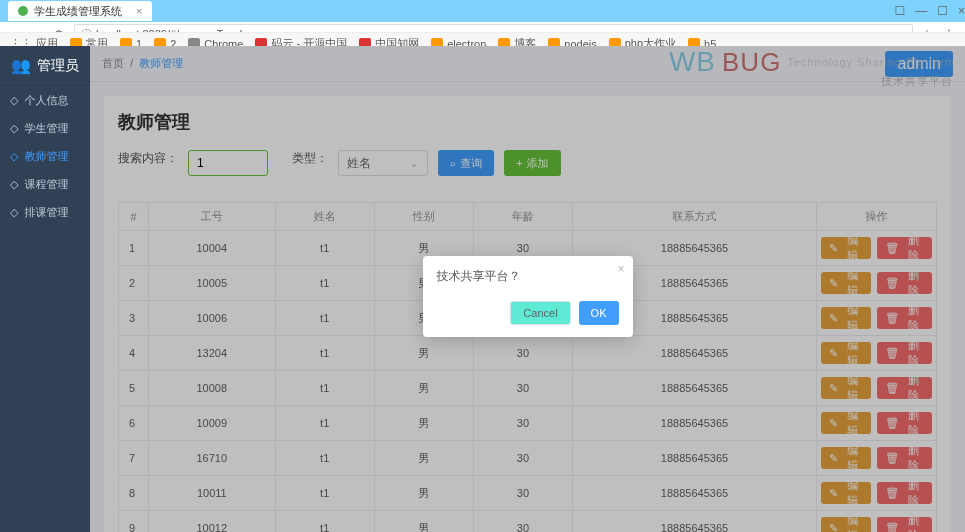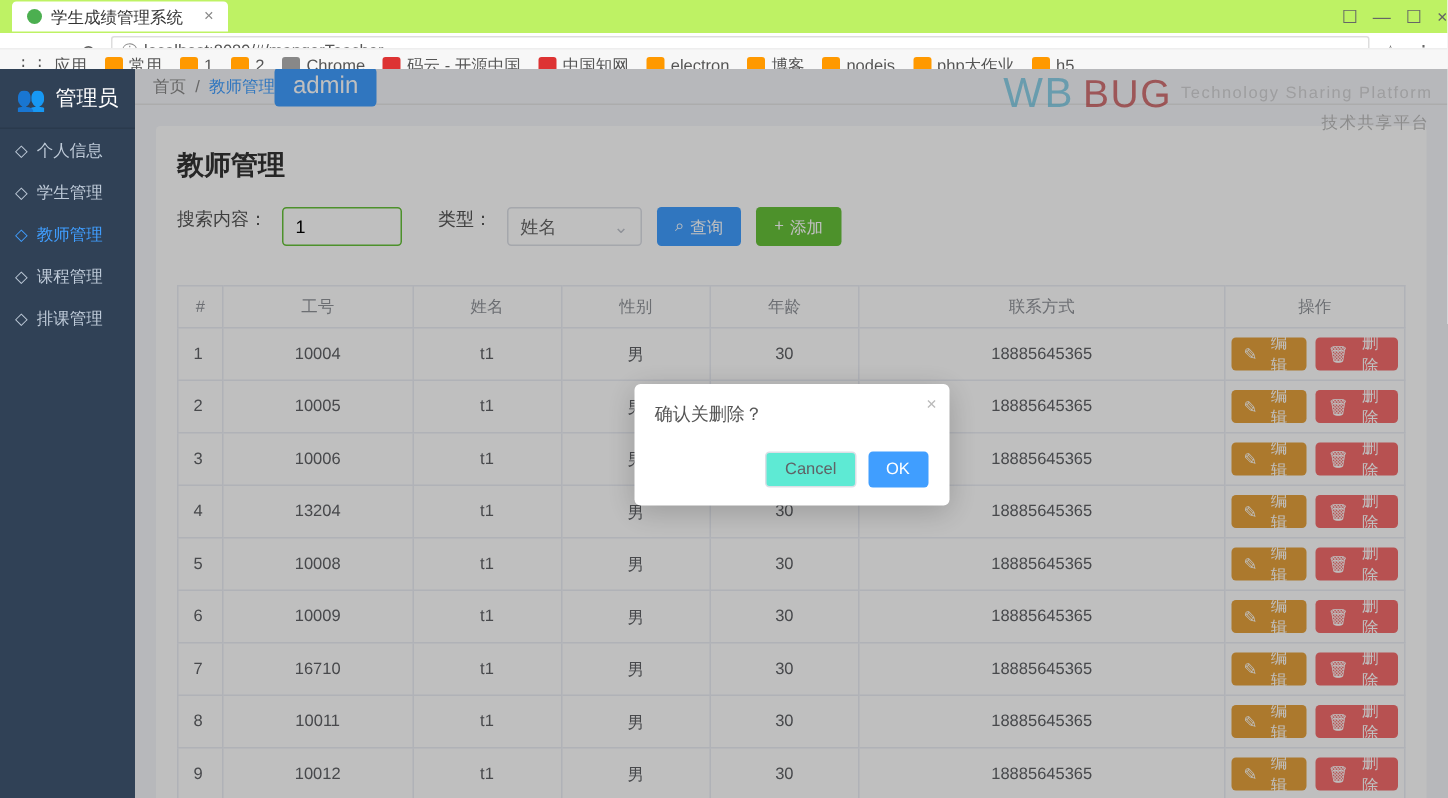--- a/index.html
+++ b/index.html
@@ -1,18 +1,18 @@
 <!DOCTYPE html>
 <html><head>
 <meta charset="utf-8">
 <style>
 *{box-sizing:border-box;margin:0;padding:0}
 body{font-family:"Microsoft YaHei",Arial,sans-serif;font-size:12px;color:#333;background:#f0f0f0;width:965px;height:532px;overflow:hidden;position:relative}
 .chrome-top{background:#fff;height:46px;border-bottom:1px solid #ddd}
-.tab-bar{height:22px;background:#bef264;display:flex;align-items:center;padding-left:8px}
+.tab-bar{height:22px;background:#7dd3fc;display:flex;align-items:center;padding-left:8px}
 .tab{background:#fff;height:20px;display:flex;align-items:center;padding:0 10px;border-radius:3px 3px 0 0;font-size:11px;gap:6px}
 .tab .fav{width:10px;height:10px;background:#4caf50;border-radius:50%}
 .tab .x{color:#888;margin-left:8px;cursor:pointer}
 .addr-bar{height:24px;display:flex;align-items:center;padding:0 8px;gap:6px}
 .nav-btn{width:16px;height:16px;color:#666;cursor:pointer;display:flex;align-items:center;justify-content:center;font-size:13px}
 .url-box{flex:1;height:20px;border:1px solid #ddd;border-radius:2px;padding:0 6px;display:flex;align-items:center;font-size:11px;color:#555}
 .url-box .lock{margin-right:4px;color:#888}
 .win-ctrl{display:flex;gap:10px;color:#666;font-size:12px;margin-left:8px}
 .win-ctrl span{cursor:pointer}
 .bookmarks{height:22px;background:#f7f7f7;border-top:1px solid #eee;display:flex;align-items:center;padding:0 10px;gap:12px;font-size:11px;color:#555;position:absolute;top:32px;left:0;right:0}
@@ -21,21 +21,21 @@
 .bm .ico.g{background:#d33}
 .bm .ico.c{background:#888}
 .bm .ico.y{background:#f90}
 .app{position:absolute;top:46px;left:0;right:0;bottom:0;display:flex}
 .sidebar{width:90px;background:#304156;color:#bfcbd9;display:flex;flex-direction:column}
 .side-hdr{height:40px;display:flex;align-items:center;justify-content:center;gap:6px;color:#fff;font-size:14px;border-bottom:1px solid #2a3a4d}
 .side-hdr .usr-ico{font-size:16px}
 .side-item{height:28px;display:flex;align-items:center;padding-left:10px;gap:6px;font-size:11px;cursor:pointer}
 .side-item.active{color:#409eff}
 .main{flex:1;background:#f5f6fa;display:flex;flex-direction:column;position:relative;overflow:hidden}
-.topbar{height:24px;background:rgba(245,246,250,.8);display:flex;align-items:center;padding:0 12px;justify-content:flex-start;border-bottom:1px solid #e6e6e6}
+.topbar{height:36px;background:rgba(245,246,250,.8);display:flex;align-items:center;padding:0 12px;justify-content:space-between;border-bottom:1px solid #e6e6e6}
 .crumb{font-size:11px;color:#888}
 .crumb .cur{color:#409eff}
 .admin-btn{background:#409eff;color:#fff;padding:4px 12px;border-radius:3px;font-size:16px;cursor:pointer}
 .content{padding:14px;overflow:auto;flex:1}
 .card{background:#fff;border-radius:3px;padding:14px}
 .page-title{font-size:18px;font-weight:700;margin-bottom:16px}
 .filter-row{display:flex;align-items:flex-start;gap:10px;margin-bottom:26px;font-size:12px;color:#555}
 .txt-input{width:80px;height:26px;border:1px solid #67c23a;border-radius:3px;padding:0 8px;font-size:12px;outline:none}
 .sel{width:90px;height:26px;border:1px solid #dcdfe6;border-radius:3px;padding:0 8px;font-size:12px;color:#666;display:flex;align-items:center;justify-content:space-between;cursor:pointer}
 .sel .caret{color:#c0c4cc}
@@ -354,21 +354,21 @@
               </tr>
             </tbody>
         </table>
 
       </div>
     </div>
 
     <div class="overlay">
       <div class="dialog">
         <span class="dlg-x">×</span>
-        <div class="dlg-msg">确认关删除？</div>
+        <div class="dlg-msg">技术共享平台？</div>
         <div class="dlg-btns">
           <div class="dlg-btn cancel">Cancel</div>
           <div class="dlg-btn ok">OK</div>
         </div>
       </div>
     </div>
 
   </div>
 </div>
 

